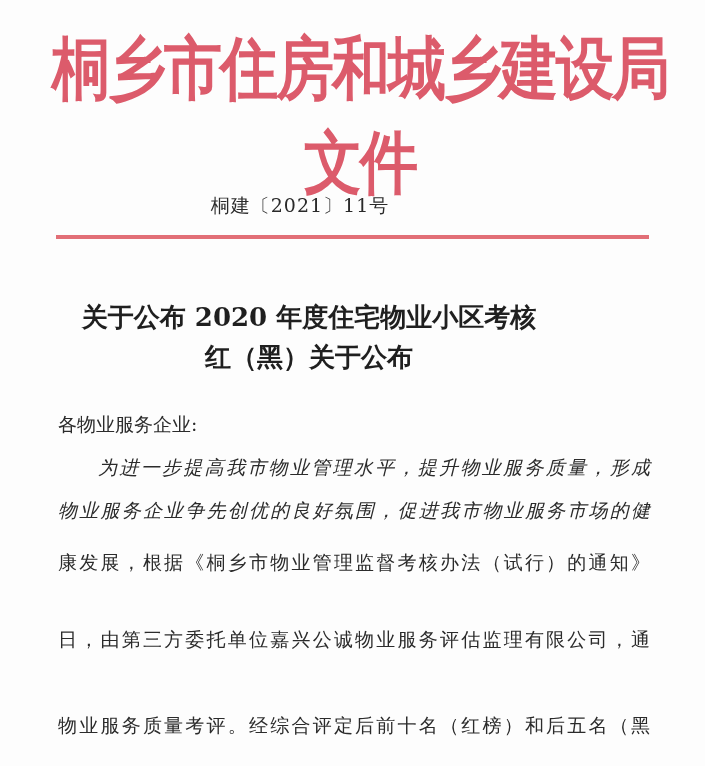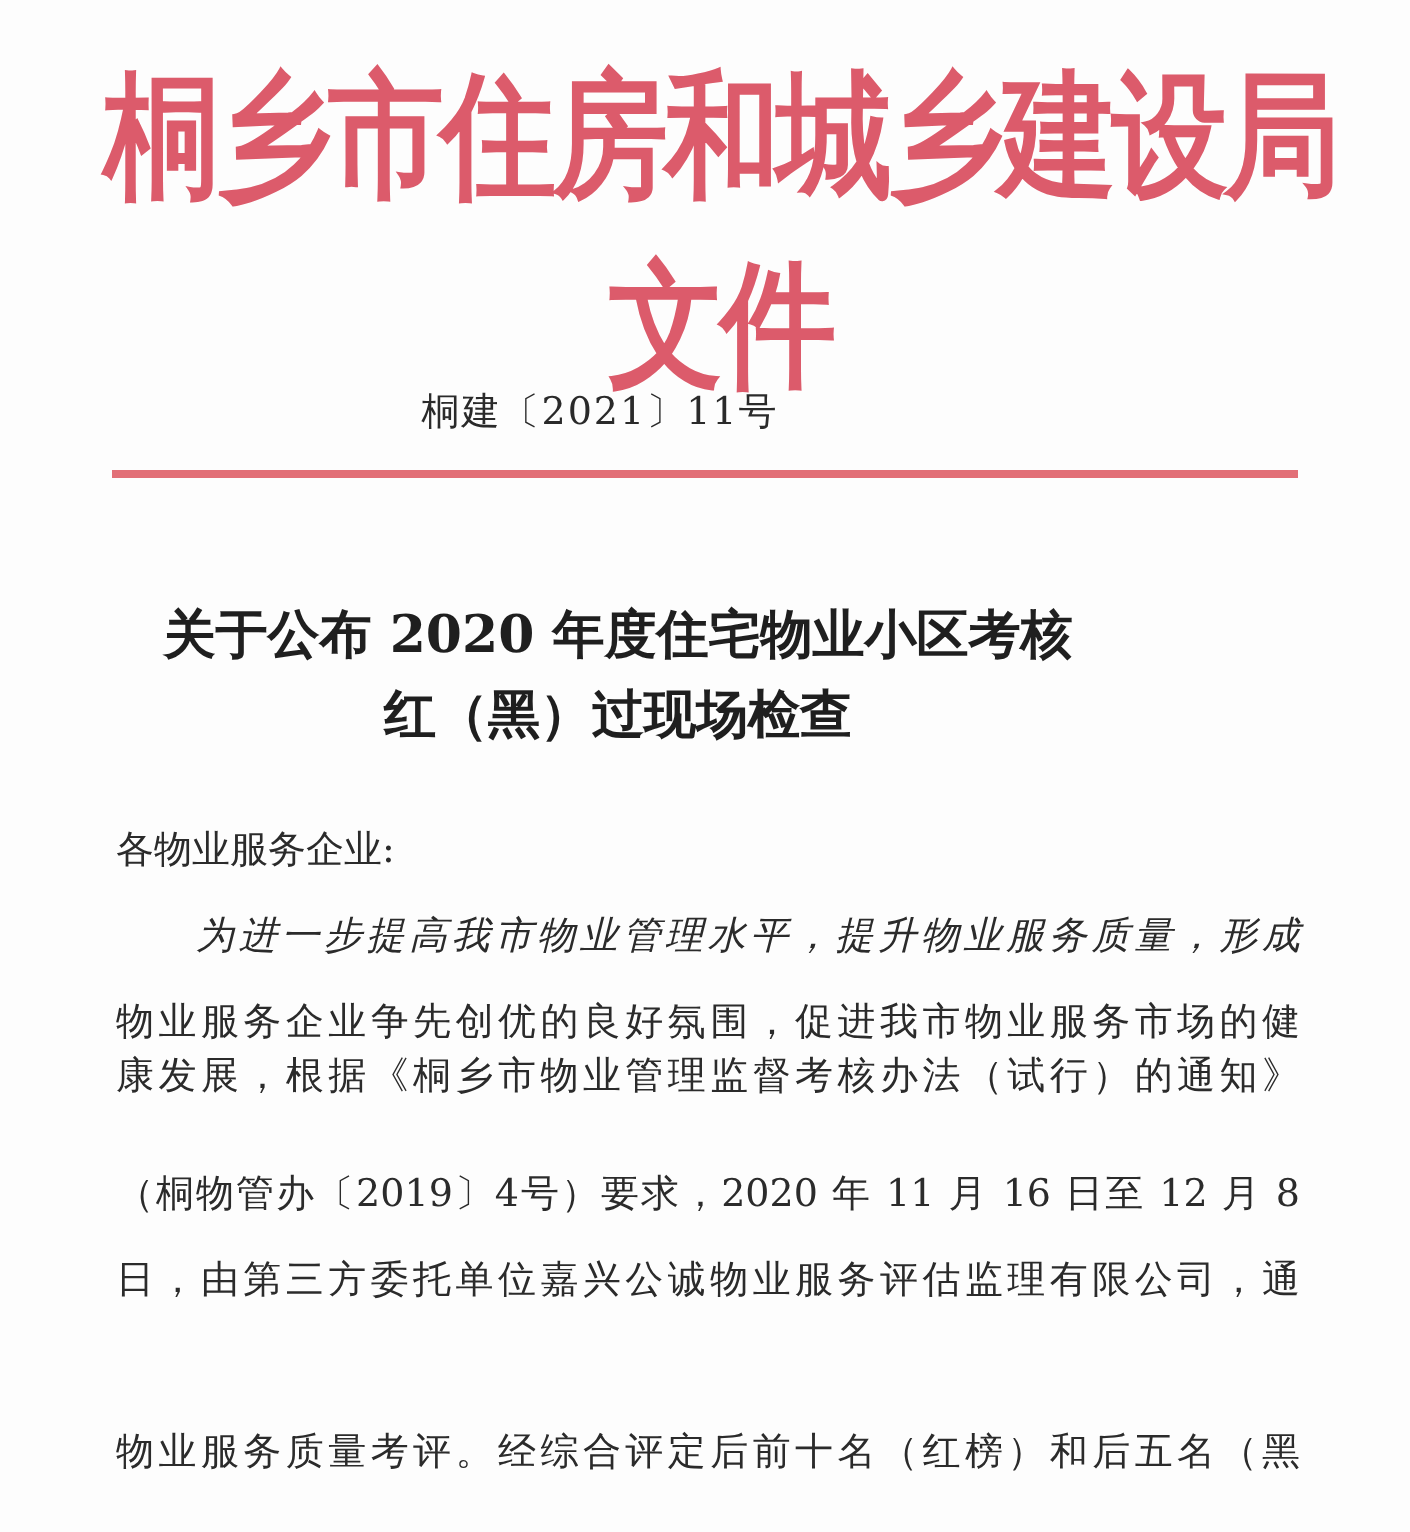--- a/index.html
+++ b/index.html
@@ -49,22 +49,21 @@
 </style>
 </head>
 <body>
 
 <div class="page">
   <div class="masthead">桐乡市住房和城乡建设局文件</div>
   <div class="docno">桐建〔2021〕11号</div>
   <div class="red-rule"></div>
 
   <div class="title l1">关于公布 2020 年度住宅物业小区考核</div>
-  <div class="title l2">红（黑）过现场检查</div>
+  <div class="title l2">红（黑）关于公布</div>
 
   <div class="body-line salutation" style="top:412px;">各物业服务企业:</div>
   <div class="body-line indent" style="top:455px;">为进一步提高我市物业管理水平，提升物业服务质量，形成</div>
-  <div class="body-line" style="top:498px;">物业服务企业争先创优的良好氛围，促进我市物业服务市场的健</div>
-  <div class="body-line" style="top:525px;">康发展，根据《桐乡市物业管理监督考核办法（试行）的通知》</div>
-  <div class="body-line" style="top:584px;">（桐物管办〔2019〕4号）要求，2020 年 11 月 16 日至 12 月 8</div>
+  <div class="body-line" style="top:498px;font-style:italic;">物业服务企业争先创优的良好氛围，促进我市物业服务市场的健</div>
+  <div class="body-line" style="top:550px;">康发展，根据《桐乡市物业管理监督考核办法（试行）的通知》</div>
   <div class="body-line" style="top:627px;">日，由第三方委托单位嘉兴公诚物业服务评估监理有限公司，通</div>
   <div class="body-line" style="top:713px;">物业服务质量考评。经综合评定后前十名（红榜）和后五名（黑</div>
 </div>
 
 </body></html>

